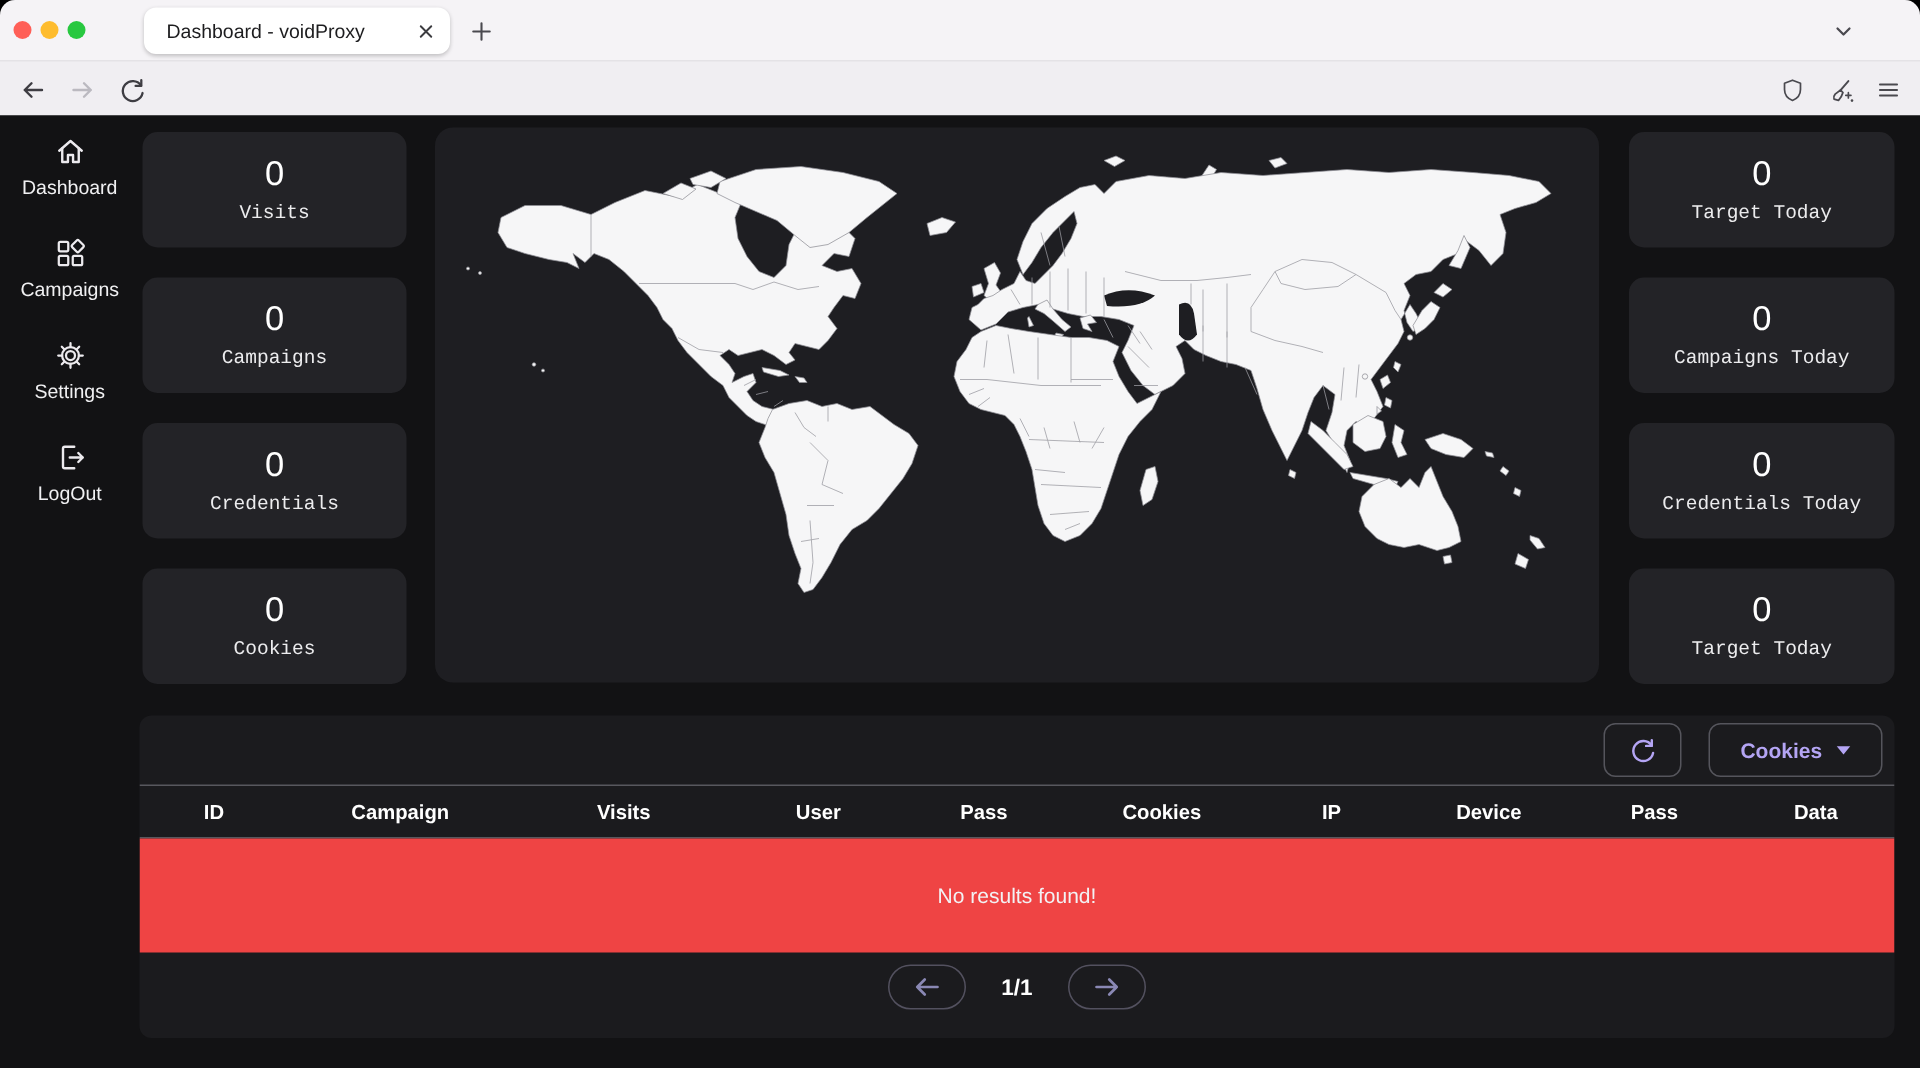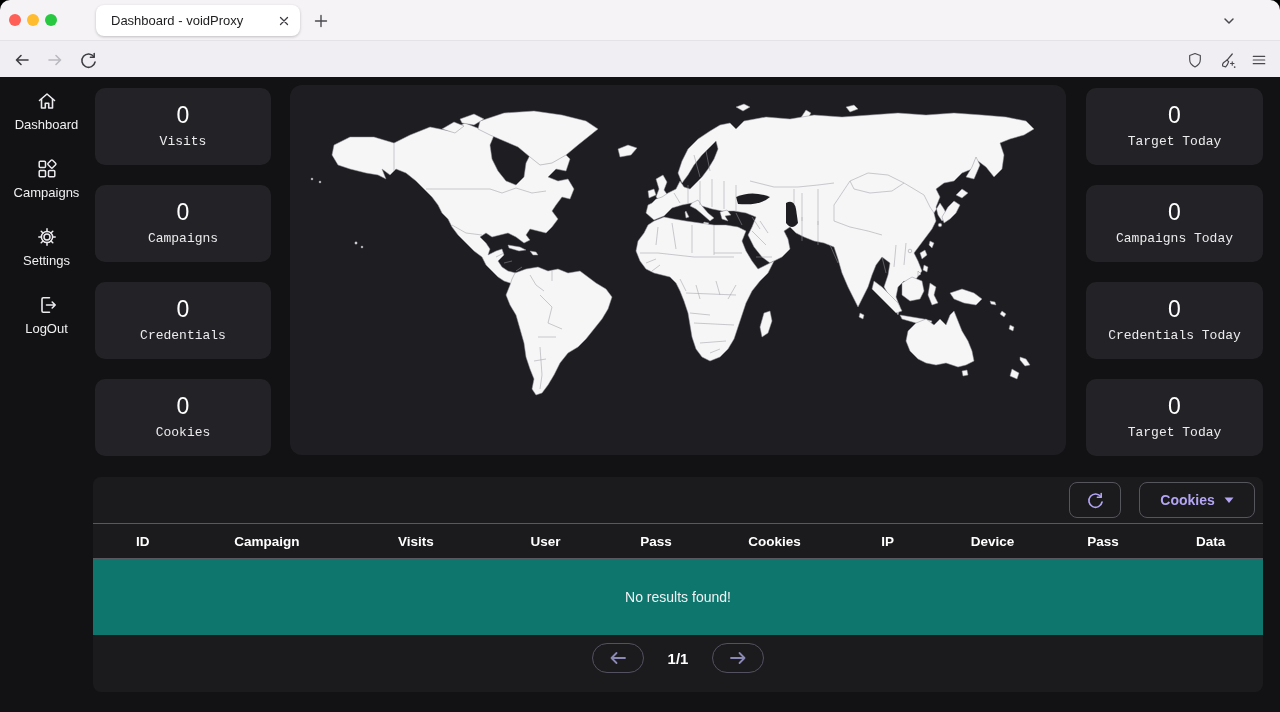--- a/index.html
+++ b/index.html
@@ -46,21 +46,21 @@
 
   .table-panel { position:absolute; left:93px; top:400px; width:1170px; height:215px; background:#1b1b1e; border-radius:8px; overflow:hidden; }
   .table-toolbar { height:46px; display:flex; align-items:center; justify-content:flex-end; gap:18px; padding:0 8px; }
   .tbtn { height:36px; border:1px solid #55555c; border-radius:8px; background:transparent; display:flex; align-items:center; justify-content:center; cursor:pointer; }
   .refresh-btn { width:52px; }
   .filter-btn { width:116px; gap:9px; color:#b4a5f4; font-size:14px; font-weight:600; }
   .thead { height:36px; border-top:1px solid #58585e; border-bottom:1px solid #58585e;
            display:grid; grid-template-columns:0.9fr 1.35fr 1.35fr 1fr 1fr 1.15fr 0.9fr 1fr 1fr 0.95fr;
            align-items:center; }
   .th { font-size:13.5px; font-weight:700; color:#ffffff; text-align:center; }
-  .empty-row { height:76px; background:#0f766e; display:flex; align-items:center; justify-content:center; }
+  .empty-row { height:76px; background:#ef4444; display:flex; align-items:center; justify-content:center; }
   .empty-text { font-size:14px; color:#f2f2f4; }
   .pager { height:46px; display:flex; align-items:center; justify-content:center; gap:24px; }
   .pill { width:52px; height:30px; border-radius:16px; border:1px solid #53515f; background:transparent;
           display:flex; align-items:center; justify-content:center; cursor:pointer; }
   .page-ind { font-size:15px; font-weight:600; color:#ffffff; }
 </style>
 </head>
 <body>
 
 <div class="window">

